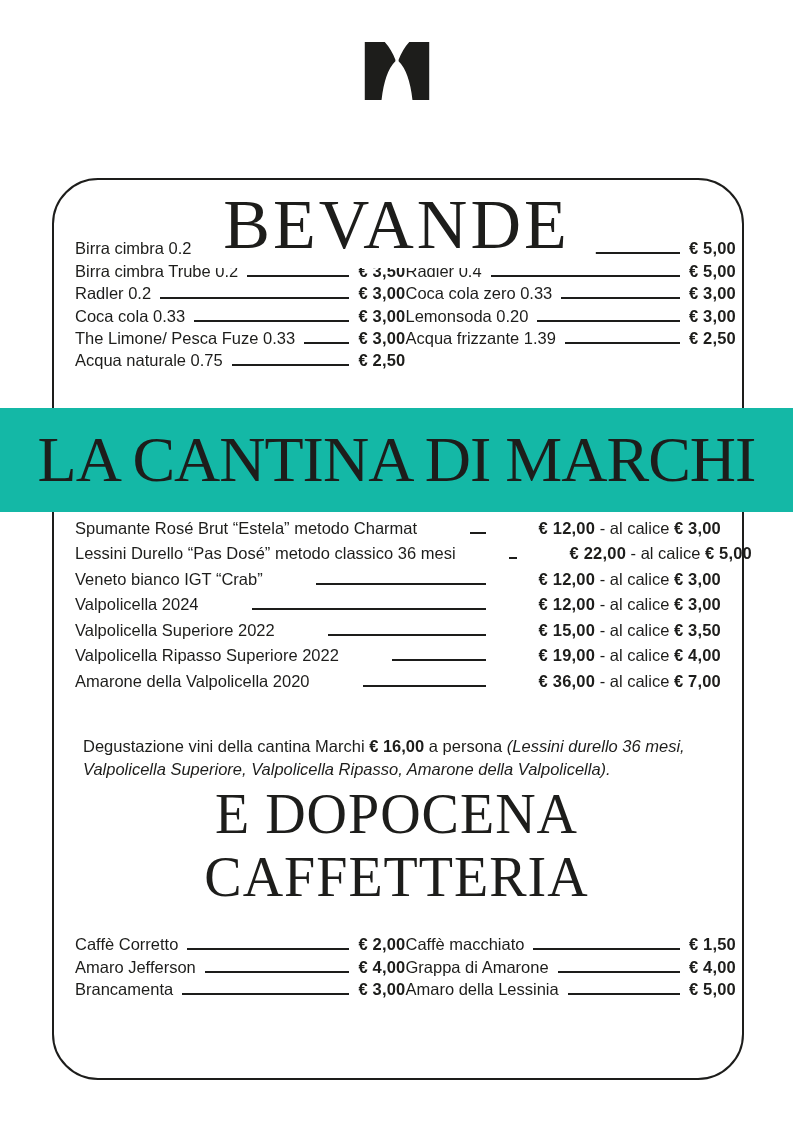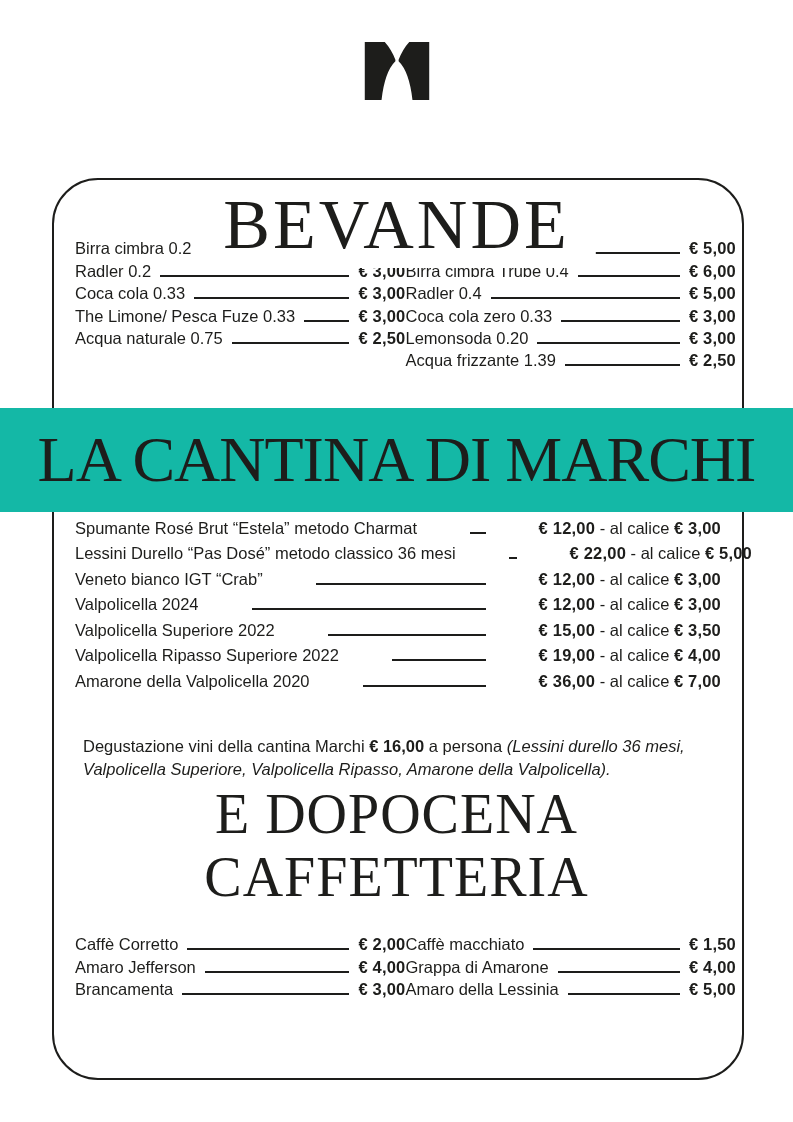--- a/index.html
+++ b/index.html
@@ -68,20 +68,25 @@
   <div class="display bevande-title">BEVANDE</div>
 
   <div class="grid bevande-grid">
     <div class="col">
         <div class="row">
           <span class="iname">Birra cimbra 0.2</span>
           <span class="leader"></span>
           <span class="iprice"><b>€ 3,00</b></span>
         </div>
         <div class="row">
+          <span class="iname">Birra cimbra Trube 0.2</span>
+          <span class="leader"></span>
+          <span class="iprice"><b>€ 3,50</b></span>
+        </div>
+        <div class="row">
           <span class="iname">Radler 0.2</span>
           <span class="leader"></span>
           <span class="iprice"><b>€ 3,00</b></span>
         </div>
         <div class="row">
           <span class="iname">Coca cola 0.33</span>
           <span class="leader"></span>
           <span class="iprice"><b>€ 3,00</b></span>
         </div>
         <div class="row">
@@ -93,25 +98,20 @@
           <span class="iname">Acqua naturale 0.75</span>
           <span class="leader"></span>
           <span class="iprice"><b>€ 2,50</b></span>
         </div>
       </div>
     <div class="col">
         <div class="row">
           <span class="iname">Birra cimbra 0.4</span>
           <span class="leader"></span>
           <span class="iprice"><b>€ 5,00</b></span>
-        </div>
-        <div class="row">
-          <span class="iname">Birra cimbra Trube 0.4</span>
-          <span class="leader"></span>
-          <span class="iprice"><b>€ 6,00</b></span>
         </div>
         <div class="row">
           <span class="iname">Radler 0.4</span>
           <span class="leader"></span>
           <span class="iprice"><b>€ 5,00</b></span>
         </div>
         <div class="row">
           <span class="iname">Coca cola zero 0.33</span>
           <span class="leader"></span>
           <span class="iprice"><b>€ 3,00</b></span>

